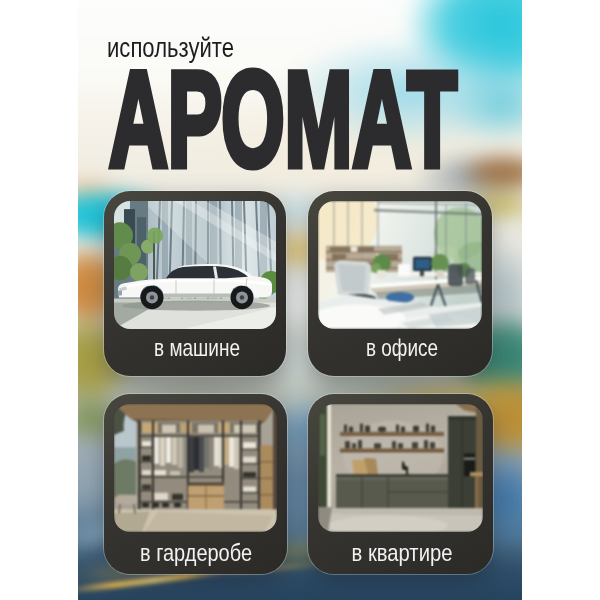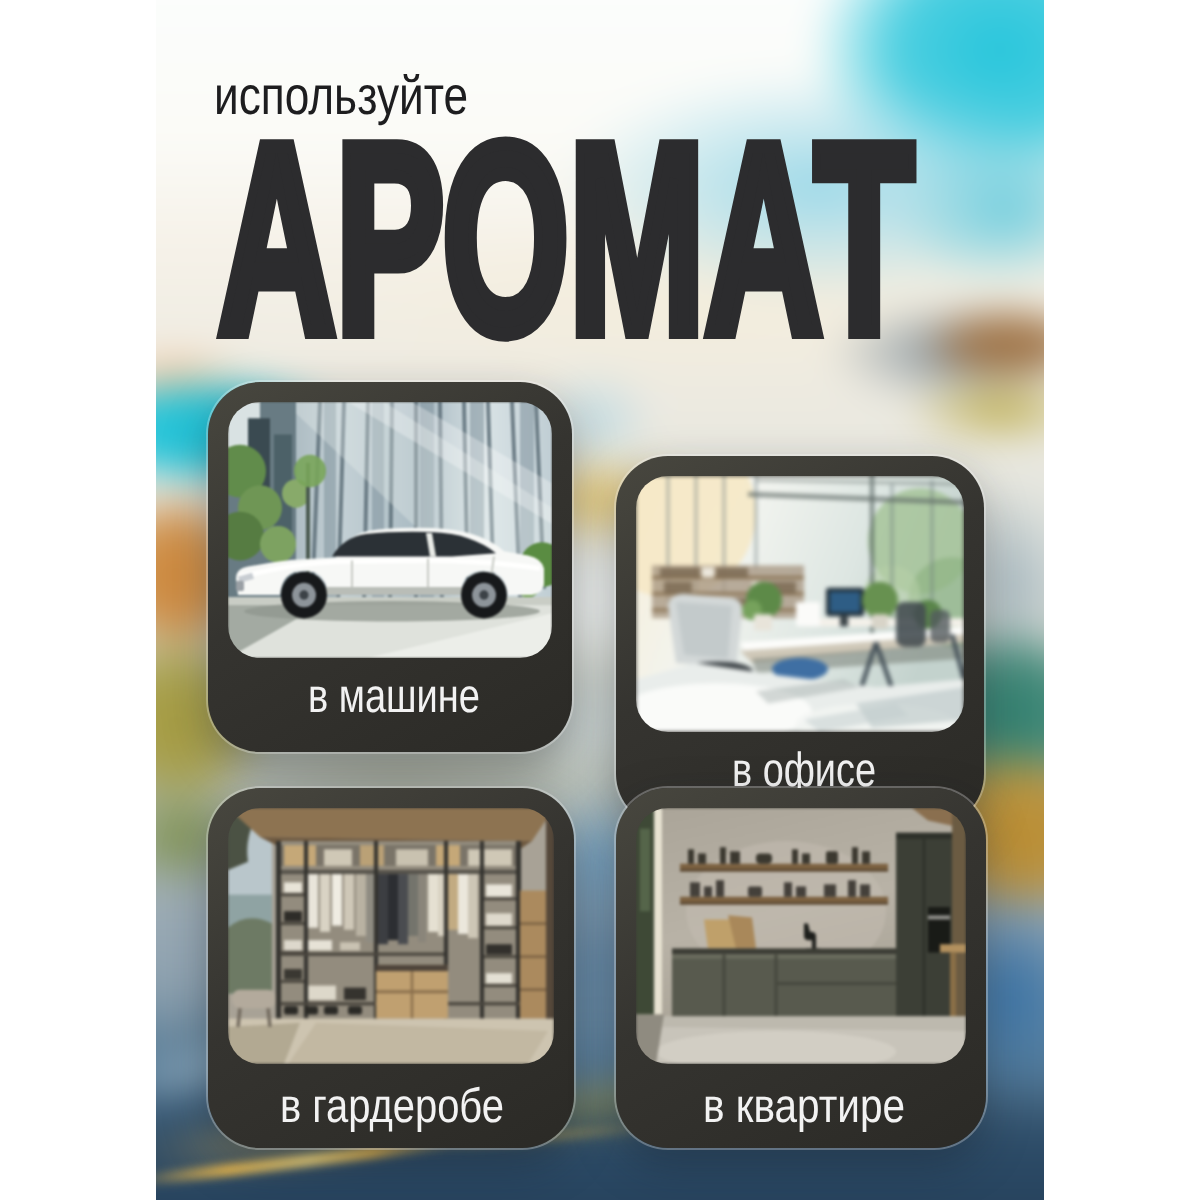--- a/index.html
+++ b/index.html
@@ -181,21 +181,21 @@
 
       <rect x="4" y="88" width="4" height="5" rx="1" fill="#9aa0a5"></rect>
     </svg>
   </div>
 
   <svg width="182" height="36" style="position:absolute;left:0;top:134px;" viewBox="0 0 182 36">
       <text x="93" y="31" text-anchor="middle" font-size="24" fill="#f2f2f2" textLength="86" lengthAdjust="spacingAndGlyphs" font-family="Liberation Sans, sans-serif">в машине</text>
     </svg>
 </div>
 
-<div class="tile" style="left:308px;top:191px;width:184px;height:185px;margin-top:37px;">
+<div class="tile" style="left:308px;top:191px;width:184px;height:185px;">
 
   <div class="photo" style="width:164px;height:128px;">
     <svg width="164" height="128" viewBox="0 0 164 126" preserveAspectRatio="none" style="filter:blur(1.1px);">
       <defs>
         <linearGradient id="offbg" x1="0" y1="0" x2="1" y2="0.3">
           <stop offset="0" stop-color="#f7efda"></stop>
             <stop offset="0.35" stop-color="#f2f4ef"></stop>
           <stop offset="0.7" stop-color="#dde6e2"></stop>
             <stop offset="1" stop-color="#c3d2cd"></stop>
         </linearGradient>

